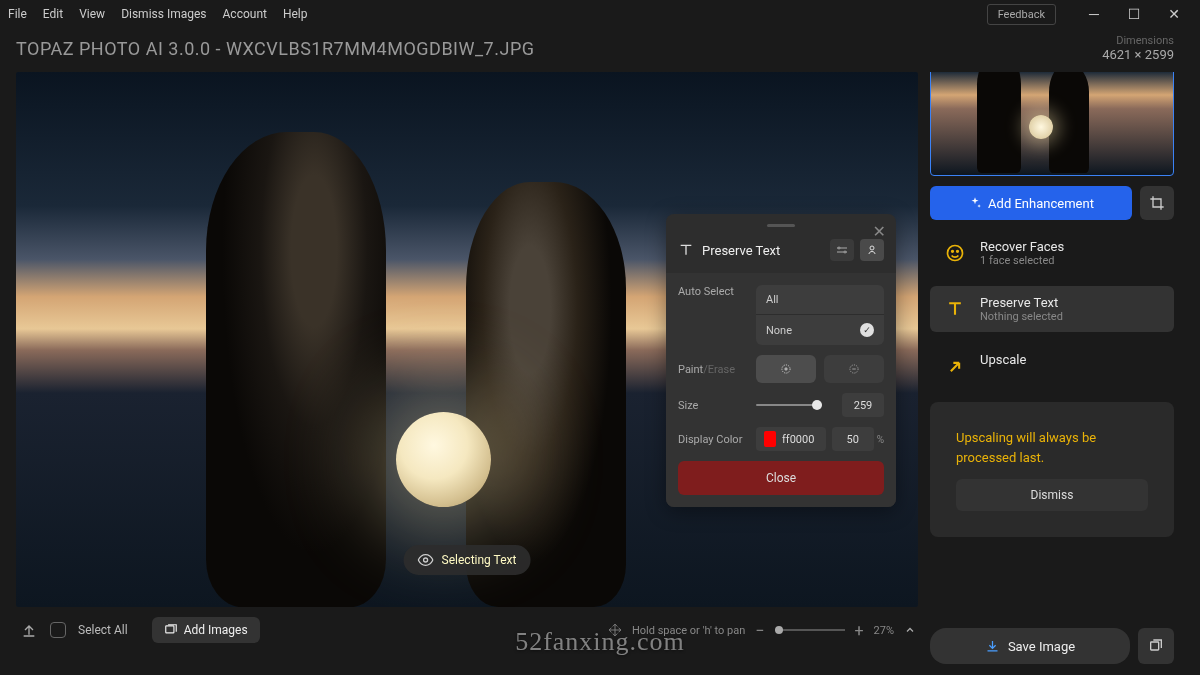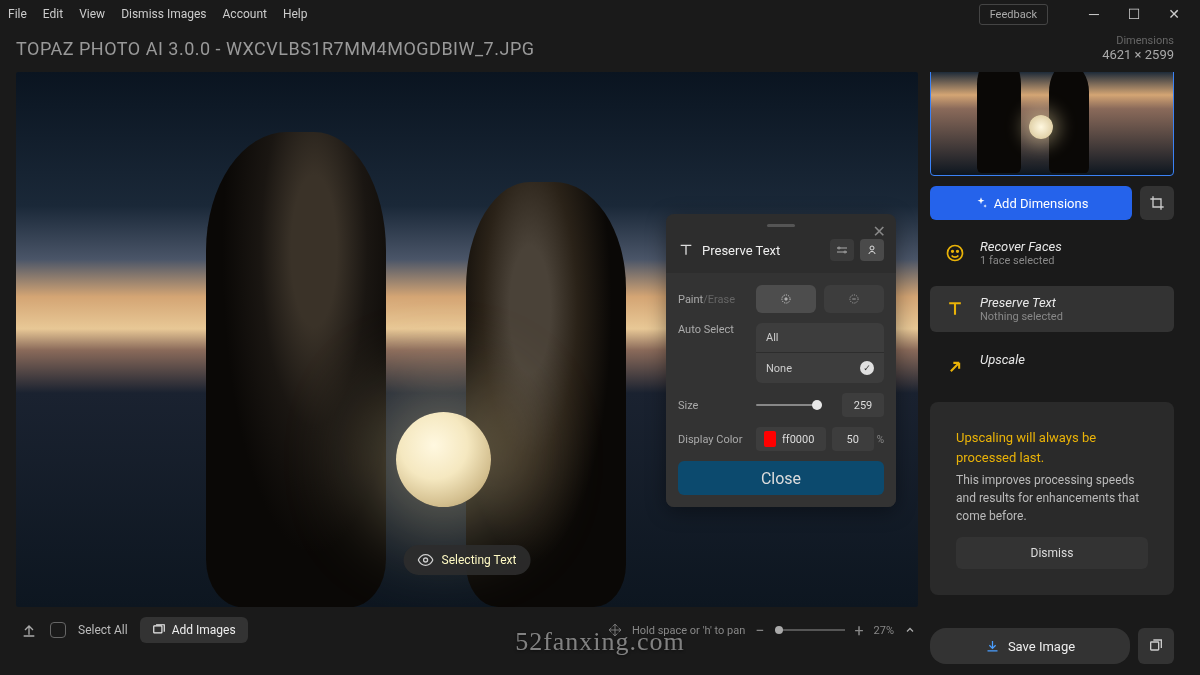--- a/index.html
+++ b/index.html
@@ -1,21 +1,21 @@
 <!DOCTYPE html>
 <html><head>
 <meta charset="utf-8">
 <style>
 * { margin: 0; padding: 0; box-sizing: border-box; font-family: -apple-system, BlinkMacSystemFont, "Segoe UI", Roboto, sans-serif; }
 body { background: #1a1a1a; color: #e0e0e0; width: 1200px; height: 675px; overflow: hidden; position: relative; }
 .titlebar { display: flex; align-items: center; height: 28px; background: #1a1a1a; padding: 0 8px; }
 .menu { display: flex; gap: 16px; }
 .menu-item { font-size: 12px; color: #ccc; cursor: pointer; }
 .win-controls { margin-left: auto; display: flex; align-items: center; gap: 4px; }
-.feedback-btn { font-size: 11px; padding: 3px 10px; border: 1px solid #444; border-radius: 3px; color: #aaa; margin-right: 24px; }
+.feedback-btn { font-size: 11px; padding: 3px 10px; border: 1px solid #444; border-radius: 3px; color: #aaa; margin-right: 16px; }
 .win-btn { width: 36px; height: 28px; display: flex; align-items: center; justify-content: center; color: #ccc; font-size: 14px; cursor: pointer; }
 .header { display: flex; align-items: center; padding: 6px 16px 10px; }
 .app-title { font-size: 18px; color: #999; letter-spacing: 0.5px; }
 .dim-block { margin-left: auto; text-align: right; font-size: 11px; color: #777; margin-right: 10px; }
 .dim-label { color: #666; }
 .dim-val { color: #aaa; font-size: 13px; }
 .main-area { display: flex; height: 602px; }
 .canvas-col { width: 920px; display: flex; flex-direction: column; padding-left: 16px; }
 .canvas { position: relative; width: 902px; height: 535px; background: linear-gradient(to bottom, #0a1420 0%, #1a2838 25%, #4a5568 35%, #d4a574 42%, #e8c896 48%, #8a6a5a 52%, #1a2230 60%, #0d1620 100%); border-radius: 2px; overflow: hidden; }
 .silhouette-m { position: absolute; left: 190px; top: 60px; width: 180px; height: 475px; background: radial-gradient(ellipse at 60% 25%, #3a3228 15%, #1a1612 35%, #0a0806 60%); border-radius: 45% 40% 20% 20% / 25% 25% 10% 10%; }
@@ -42,42 +42,42 @@
 .pe-toggles { flex: 1; display: flex; gap: 8px; }
 .pe-btn { flex: 1; height: 28px; background: #3d3d3d; border-radius: 6px; display: flex; align-items: center; justify-content: center; }
 .pe-btn.active { background: #4d4d4d; }
 .slider-wrap { flex: 1; display: flex; align-items: center; gap: 20px; }
 .slider-track { flex: 1; height: 2px; background: #888; position: relative; border-radius: 1px; }
 .slider-thumb { position: absolute; right: 0; top: -4px; width: 10px; height: 10px; background: #e8e8e8; border-radius: 50%; }
 .num-box { width: 42px; height: 24px; background: #3d3d3d; border-radius: 4px; display: flex; align-items: center; justify-content: center; font-size: 11px; color: #ddd; }
 .color-swatch { width: 12px; height: 16px; background: #ff0000; border-radius: 2px; margin-right: 6px; }
 .color-input { flex: 1; height: 24px; background: #3d3d3d; border-radius: 4px; display: flex; align-items: center; padding: 0 8px; font-size: 11px; color: #ddd; }
 .pct { font-size: 10px; color: #888; margin-left: 3px; }
-.panel-close-btn { width: 100%; height: 34px; background: #0c4a6e; border-radius: 6px; display: flex; align-items: center; justify-content: center; font-size: 16px; color: #ddd; margin-top: 4px; }
+.panel-close-btn { width: 100%; height: 34px; background: #7f1d1d; border-radius: 6px; display: flex; align-items: center; justify-content: center; font-size: 12px; color: #ddd; margin-top: 4px; }
 .bottom-bar { display: flex; align-items: center; padding: 10px 4px; gap: 12px; font-size: 12px; color: #bbb; }
 .bb-ico { width: 18px; height: 18px; display: flex; align-items: center; justify-content: center; }
 .checkbox { width: 16px; height: 16px; border: 1.5px solid #666; border-radius: 4px; }
-.add-images-btn { background: #333; padding: 6px 12px; border-radius: 6px; display: flex; align-items: center; gap: 6px; color: #eee; }
+.add-images-btn { background: #333; padding: 6px 12px; border-radius: 6px; display: flex; align-items: center; gap: 6px; color: #eee; margin-left: 12px; }
 .bb-center { margin-left: auto; display: flex; align-items: center; gap: 10px; color: #888; font-size: 11px; }
 .zoom-track { width: 70px; height: 2px; background: #555; position: relative; }
 .zoom-dot { width: 8px; height: 8px; background: #aaa; border-radius: 50%; position: absolute; left: 0; top: -3px; }
 .sidebar { width: 264px; padding: 0 10px 10px; display: flex; flex-direction: column; gap: 10px; overflow: hidden; }
 .thumb { height: 140px; border: 1.5px solid #3b82f6; border-radius: 4px; background: linear-gradient(to bottom, #0a1420 0%, #1a2838 25%, #d4a574 42%, #8a6a5a 52%, #0d1620 100%); position: relative; margin-top: -36px; }
 .thumb-m { position: absolute; left: 46px; top: 18px; width: 44px; height: 118px; background: #0a0806; border-radius: 45% 40% 10% 10% / 25% 25% 5% 5%; }
 .thumb-f { position: absolute; left: 118px; top: 28px; width: 40px; height: 108px; background: #0a0806; border-radius: 40% 45% 10% 10% / 25% 25% 5% 5%; }
 .thumb-moon { position: absolute; left: 98px; top: 78px; width: 24px; height: 24px; background: radial-gradient(circle, #fff8e0, #d4c090); border-radius: 50%; box-shadow: 0 0 18px 6px rgba(255,235,180,0.4); }
 .add-enh-row { display: flex; gap: 8px; }
 .add-enh-btn { flex: 1; height: 34px; background: #2563eb; border-radius: 6px; display: flex; align-items: center; justify-content: center; gap: 6px; font-size: 13px; color: #fff; }
 .crop-btn { width: 34px; height: 34px; background: #333; border-radius: 6px; display: flex; align-items: center; justify-content: center; }
 .enh-item { display: flex; align-items: center; gap: 10px; padding: 8px 10px; border-radius: 6px; }
 .enh-item.active { background: #333; }
 .enh-icon { width: 30px; height: 30px; display: flex; align-items: center; justify-content: center; border-radius: 4px; }
 .enh-icon.yellow { color: #eab308; }
 .enh-text { flex: 1; }
-.enh-title { font-size: 13px; color: #e8e8e8; font-style: italic; }
+.enh-title { font-size: 13px; color: #e8e8e8; }
 .enh-sub { font-size: 11px; color: #888; }
 .upscale-item { display: flex; align-items: flex-start; gap: 10px; padding: 10px; }
 .notice { background: #2a2a2a; border-radius: 8px; padding: 26px; font-size: 12px; line-height: 1.5; }
 .notice-title { color: #eab308; margin-bottom: 4px; font-size: 13px; }
 .notice-body { color: #bbb; }
 .dismiss-btn { width: 100%; height: 32px; background: #333; border-radius: 6px; display: flex; align-items: center; justify-content: center; margin-top: 12px; font-size: 12px; color: #ddd; }
 .save-row { margin-top: auto; display: flex; gap: 8px; }
 .save-btn { flex: 1; height: 36px; background: #333; border-radius: 16px; display: flex; align-items: center; justify-content: center; gap: 8px; font-size: 13px; color: #eee; }
 .export-btn { width: 36px; height: 36px; background: #333; border-radius: 6px; display: flex; align-items: center; justify-content: center; }
 .watermark { position: absolute; bottom: 18px; left: 50%; transform: translateX(-50%); font-size: 26px; color: rgba(220,220,220,0.55); font-family: Georgia, serif; pointer-events: none; text-shadow: 0 1px 3px rgba(0,0,0,0.5); letter-spacing: 1px; }
@@ -143,49 +143,49 @@
               </div>
             <div class="hdr-ico active">
                 <svg width="12" height="12" viewBox="0 0 24 24" fill="none" stroke="#ddd" stroke-width="2">
                   <circle cx="12" cy="8" r="4"></circle>
                   <path d="M6 20c0-3 3-5 6-5s6 2 6 5"></path>
                 </svg>
               </div>
           </div>
         </div>
         <div class="panel-body">
+          <div class="panel-row" style="align-items:flex-start">
+            <div class="panel-row-label">Auto Select</div>
+            <div class="auto-opts">
+              <div class="auto-opt">
+                  <span>All</span>
+                </div>
+              <div class="auto-opt">
+                <span>None</span>
+                <span class="check-circle">✓</span>
+              </div>
+            </div>
+          </div>
           <div class="panel-row">
             <div class="panel-row-label"><span>Paint</span><span class="dim">/</span><span class="dim">Erase</span></div>
             <div class="pe-toggles">
               <div class="pe-btn active">
                   <svg width="14" height="14" viewBox="0 0 24 24" fill="none" stroke="#ddd" stroke-width="1.5" stroke-dasharray="2 2">
                     <circle cx="12" cy="12" r="7"></circle>
                     <path d="M12 9v6M9 12h6" stroke-dasharray="0"></path>
                   </svg>
                 </div>
               <div class="pe-btn">
                   <svg width="14" height="14" viewBox="0 0 24 24" fill="none" stroke="#aaa" stroke-width="1.5" stroke-dasharray="2 2">
                     <circle cx="12" cy="12" r="7"></circle>
                     <path d="M9 12h6" stroke-dasharray="0"></path>
                   </svg>
                 </div>
             </div>
           </div>
-          <div class="panel-row" style="align-items:flex-start">
-            <div class="panel-row-label">Auto Select</div>
-            <div class="auto-opts">
-              <div class="auto-opt">
-                  <span>All</span>
-                </div>
-              <div class="auto-opt">
-                <span>None</span>
-                <span class="check-circle">✓</span>
-              </div>
-            </div>
-          </div>
           <div class="panel-row">
             <div class="panel-row-label">Size</div>
             <div class="slider-wrap">
               <div class="slider-track">
                   <div class="slider-thumb"></div>
                 </div>
               <div class="num-box">259</div>
             </div>
           </div>
           <div class="panel-row">
@@ -243,21 +243,21 @@
 
       <div class="thumb-m"></div>
         <div class="thumb-f"></div>
         <div class="thumb-moon"></div>
     </div>
     <div class="add-enh-row">
       <div class="add-enh-btn">
         <svg width="14" height="14" viewBox="0 0 24 24" fill="#fff">
             <path d="M12 2l1.5 4.5L18 8l-4.5 1.5L12 14l-1.5-4.5L6 8l4.5-1.5zM19 14l.8 2.2 2.2.8-2.2.8-.8 2.2-.8-2.2-2.2-.8 2.2-.8z"></path>
           </svg>
-        <span>Add Dimensions</span>
+        <span>Add Enhancement</span>
       </div>
       <div class="crop-btn">
           <svg width="16" height="16" viewBox="0 0 24 24" fill="none" stroke="#ccc" stroke-width="2">
             <path d="M6 2v16h16M2 6h16v16"></path>
           </svg>
         </div>
     </div>
 
     <div class="enh-item">
       <div class="enh-icon yellow">
@@ -290,21 +290,20 @@
       <div class="enh-icon yellow">
           <svg width="20" height="20" viewBox="0 0 24 24" fill="none" stroke="#eab308" stroke-width="2.5">
             <path d="M7 17L17 7M17 7h-7M17 7v7"></path>
           </svg>
         </div>
       <div class="enh-title">Upscale</div>
     </div>
 
     <div class="notice">
       <div class="notice-title">Upscaling will always be processed last.</div>
-      <div class="notice-body">This improves processing speeds and results for enhancements that come before.</div>
       <div class="dismiss-btn">Dismiss</div>
     </div>
 
     <div class="save-row">
       <div class="save-btn">
         <svg width="15" height="15" viewBox="0 0 24 24" fill="none" stroke="#4a9eff" stroke-width="2">
             <path d="M12 3v12M7 10l5 5 5-5M4 19h16"></path>
           </svg>
         <span>Save Image</span>
       </div>

